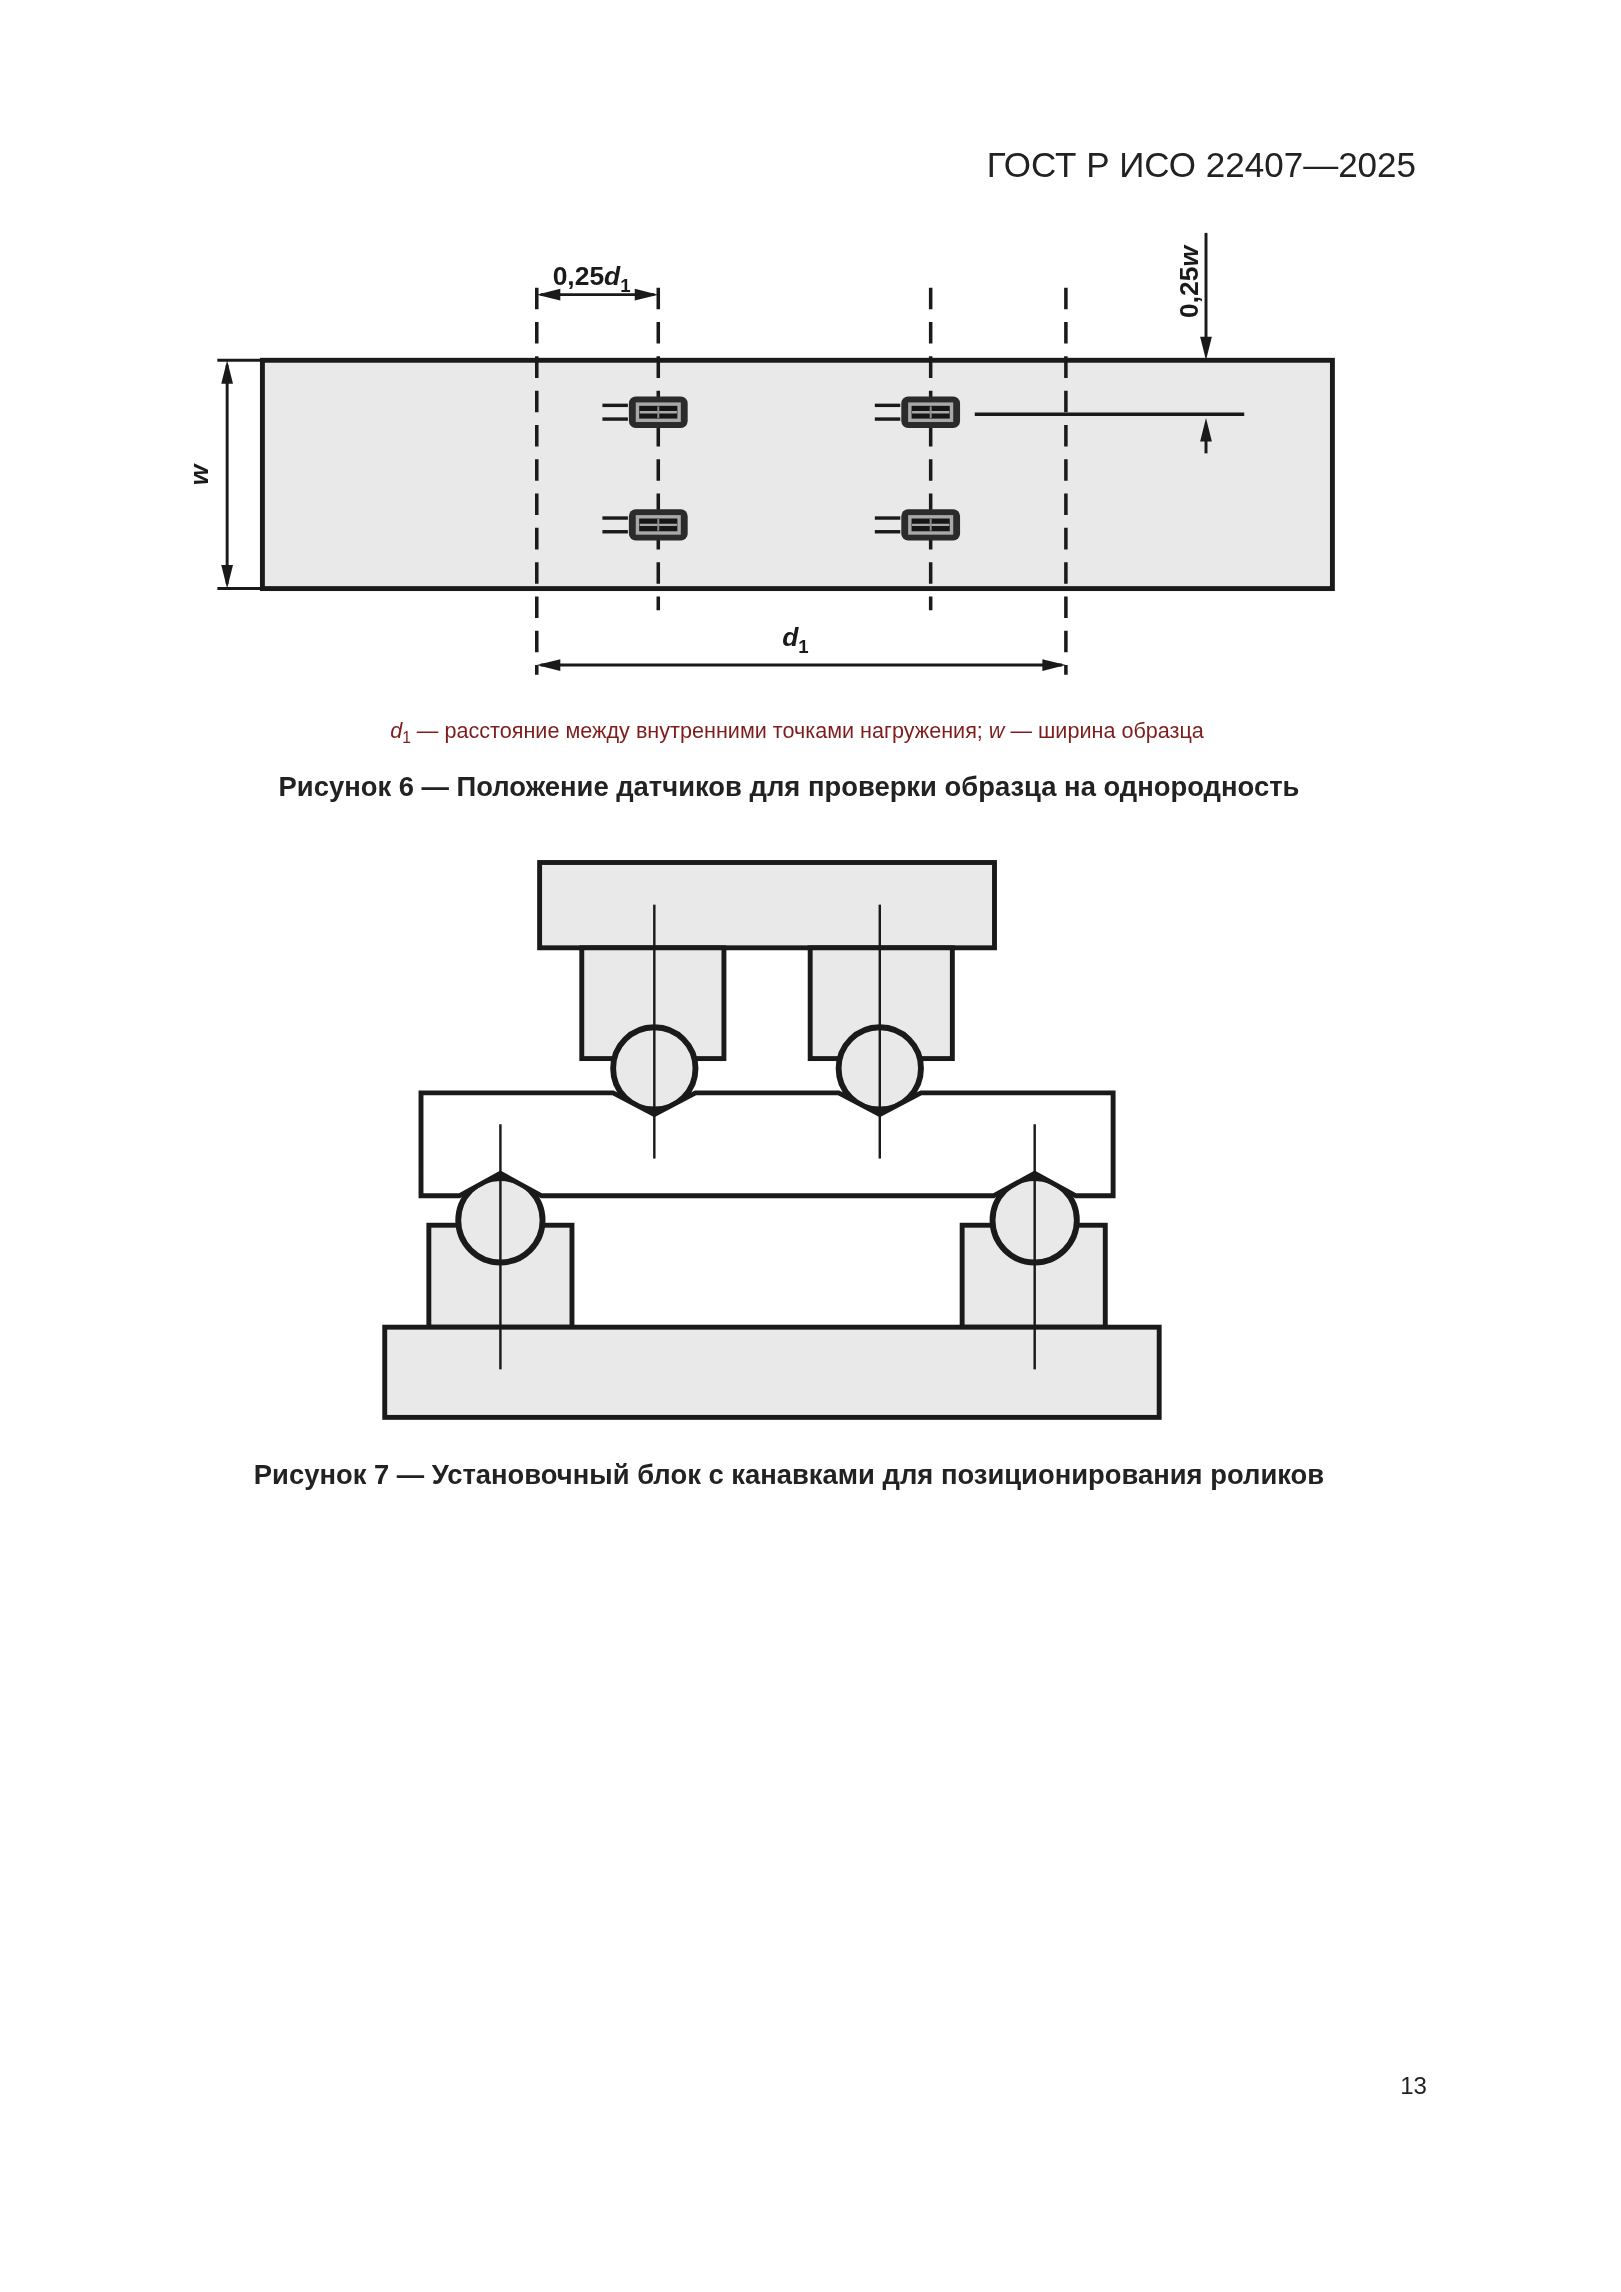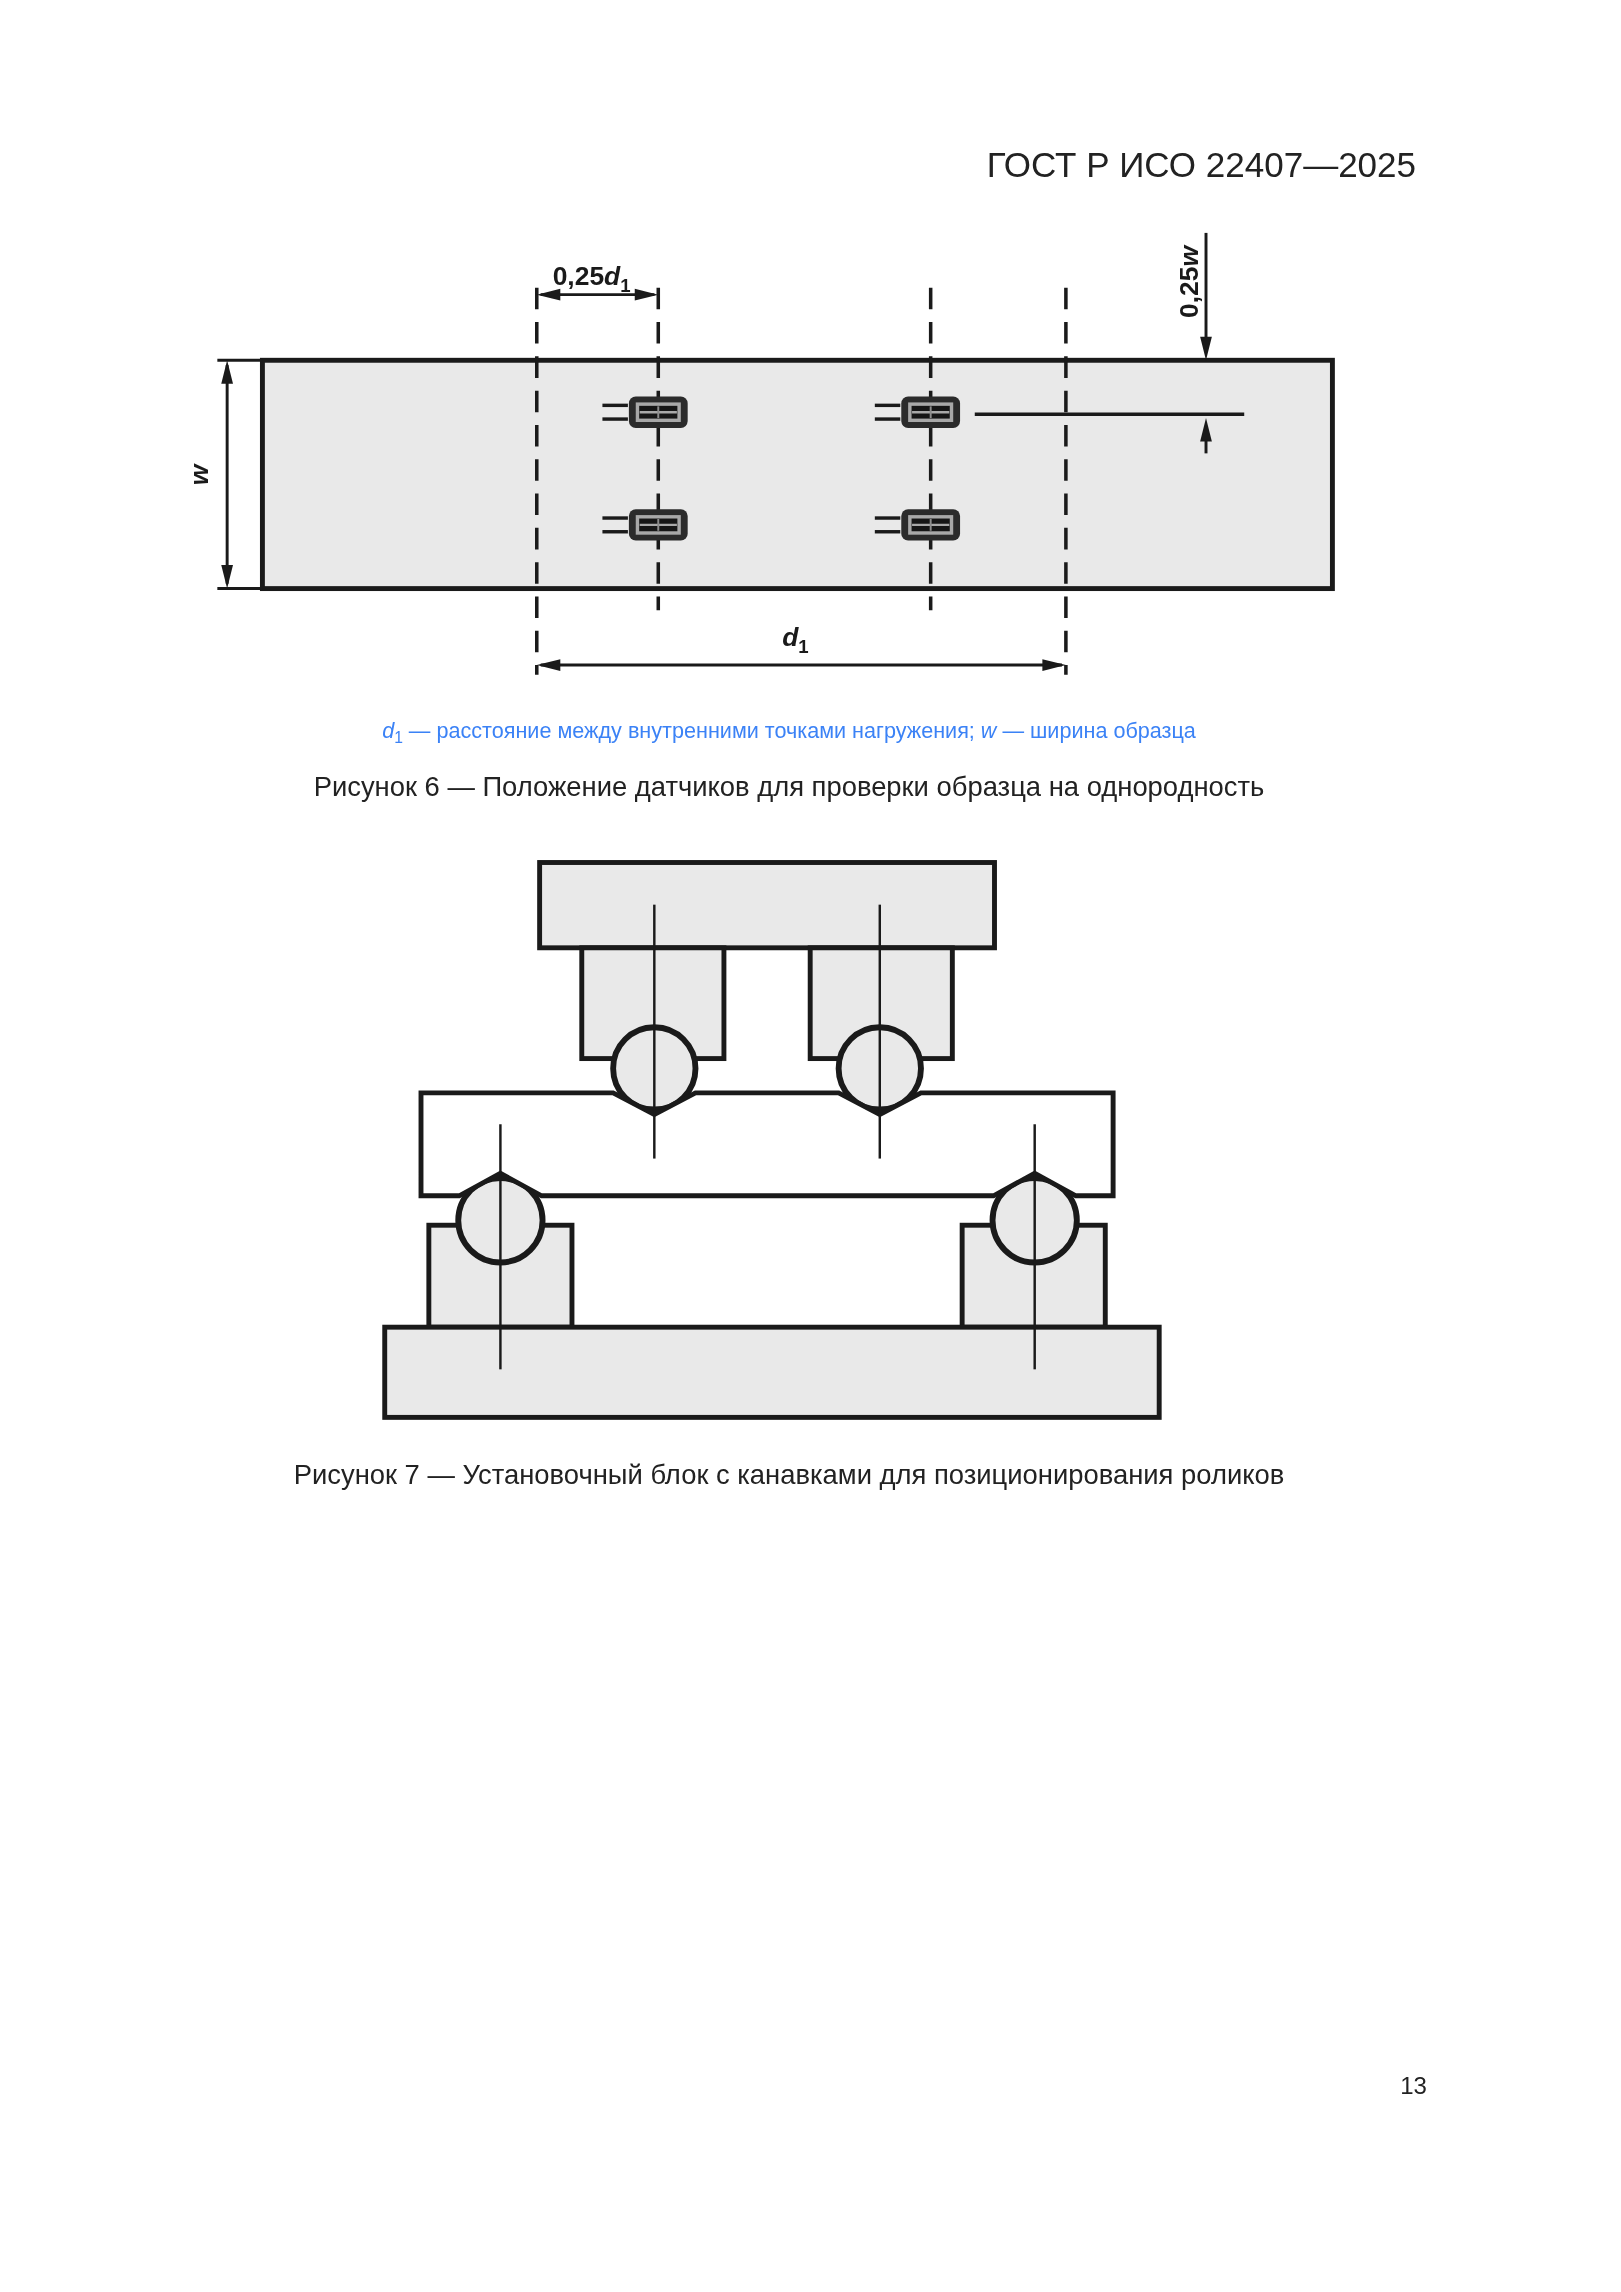--- a/index.html
+++ b/index.html
@@ -6,24 +6,24 @@
   .page{
     position:relative;width:1621px;height:2293px;background:#ffffff;
     font-family:"Liberation Sans", sans-serif;color:#1f1f1f;overflow:hidden;
     margin:0 auto;
   }
   .hdr{
     position:absolute;top:145px;right:205px;font-size:35px;font-weight:normal;
     white-space:nowrap;color:#222;
   }
   .centerband{position:absolute;left:0;width:1578px;text-align:center;}
-  .legend{top:716px;font-size:21.6px;line-height:29px;color:#3b82f6;}
+  .legend{top:716px;font-size:21.6px;line-height:29px;color:#7f1d1d;padding-left:8px;}
   .legend i{font-style:italic;}
   .legend sub{font-size:15.7px;}
-  .cap{font-size:27.4px;line-height:31px;color:#222;}
+  .cap{font-size:27.4px;line-height:31px;color:#222;font-weight:bold;}
   .cap6{top:771px;}
   .cap7{top:1459px;}
   .pagenum{position:absolute;left:1392px;top:2072px;width:43px;text-align:center;
     font-size:24px;color:#222;}
   svg{position:absolute;}
   .fig6{left:137px;top:216px;}
   .fig7{left:363px;top:838px;}
   svg text{font-family:"Liberation Sans", sans-serif;fill:#1a1a1a;}
   .dim{font-size:27px;font-weight:bold;}
   .it{font-style:italic;}

